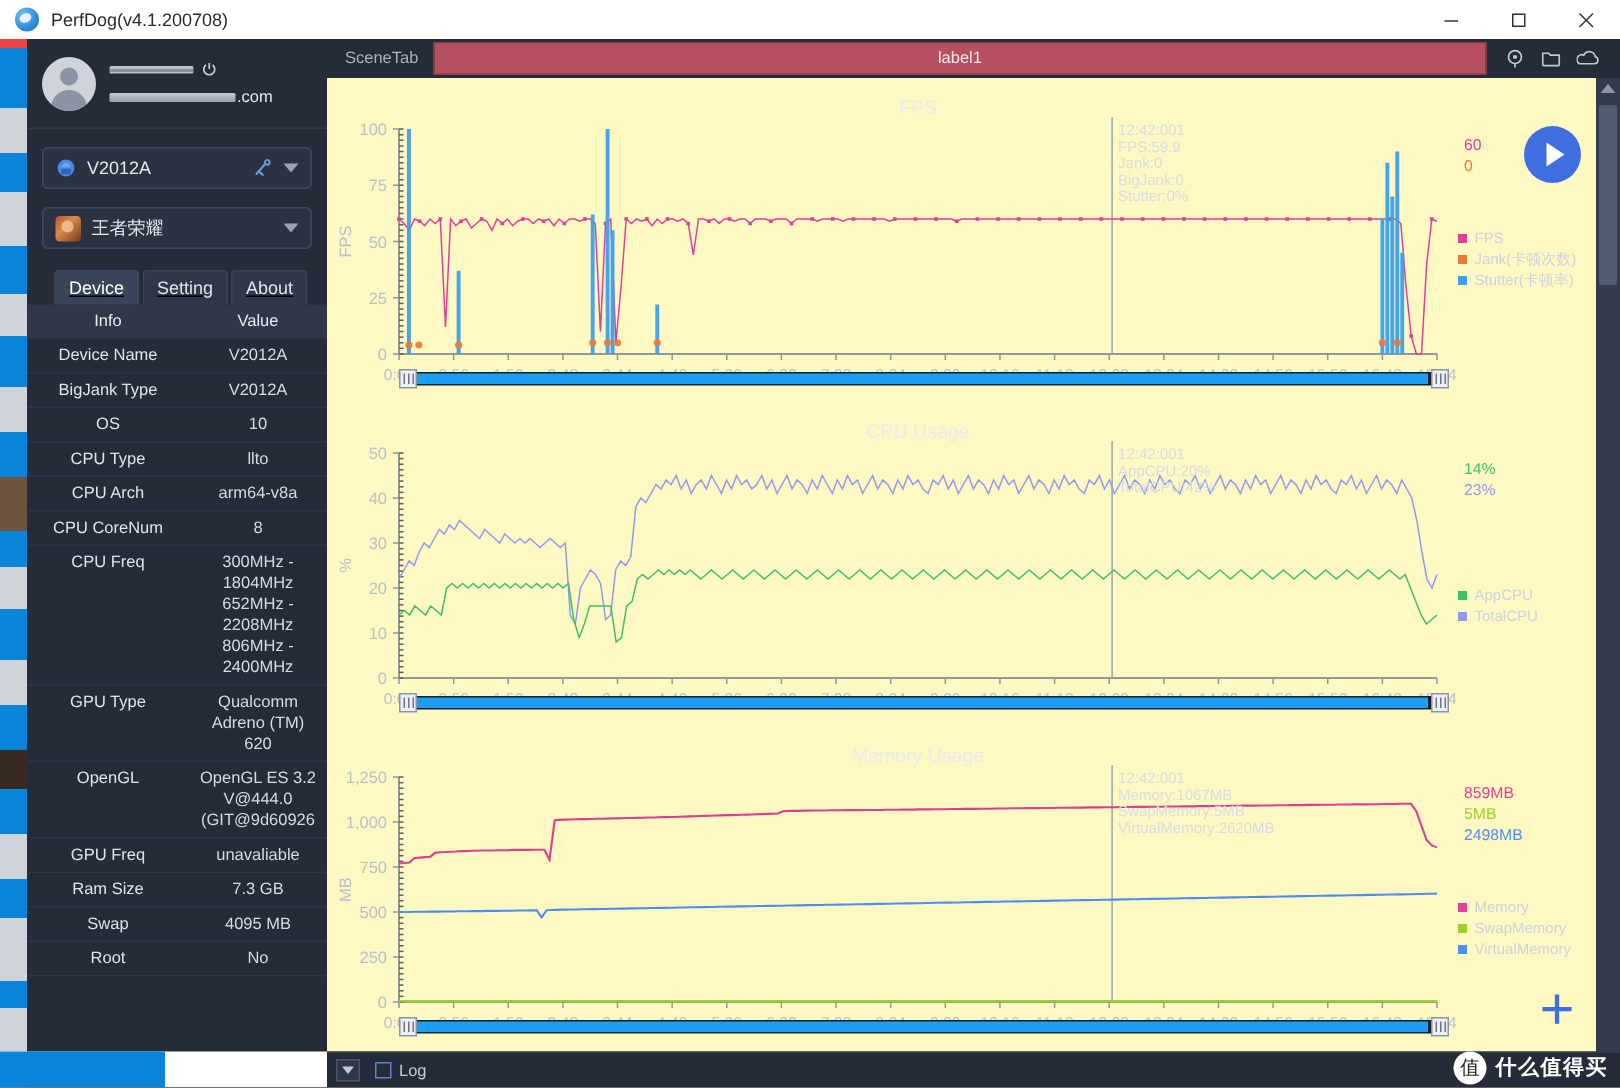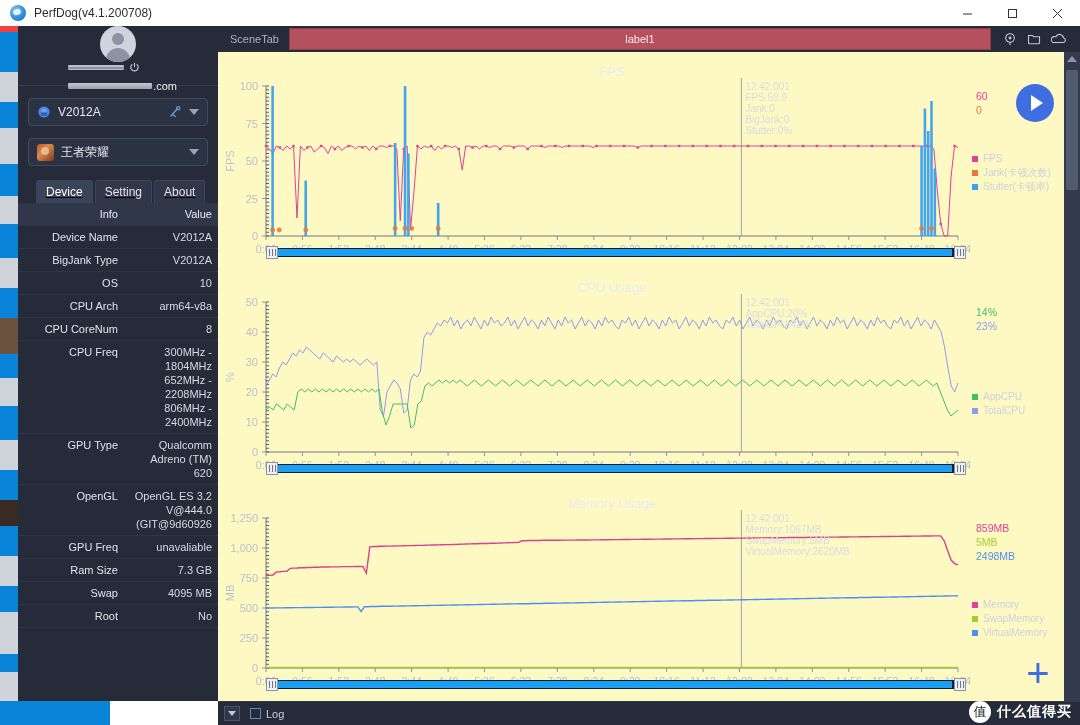--- a/index.html
+++ b/index.html
@@ -23,21 +23,21 @@
                  border-radius:50%;background:#ffffff;opacity:.85;transform:rotate(-20deg);}
   .tb-title{margin-left:8px;font-size:12px;color:#2b2b2b;}
   .tb-btns{margin-left:auto;display:flex;height:26px;}
   .tb-btn{width:45px;height:26px;display:flex;align-items:center;justify-content:center;
           color:#3a3a3a;font-size:13px;}
   .tb-btn svg{display:block;}
 
   
   .sidebar{position:absolute;left:18px;top:26px;width:200px;height:699px;background:#252b38;}
   .acct{height:60px;display:flex;align-items:center;padding:0 10px;
-        border-bottom:1px solid #323a4b;box-sizing:border-box;flex-direction:column;}
+        border-bottom:1px solid #323a4b;box-sizing:border-box;}
   .avatar{width:36px;height:36px;border-radius:50%;background:#cfd3dc;position:relative;
           flex:0 0 auto;overflow:hidden;}
   .avatar .head{position:absolute;left:12px;top:7px;width:12px;height:12px;border-radius:50%;
                 background:#8d93a3;}
   .avatar .body{position:absolute;left:6px;top:22px;width:24px;height:16px;border-radius:12px 12px 0 0;
                 background:#8d93a3;}
   .acct-txt{margin-left:9px;flex:1;min-width:0;}
   .acct-row1{display:flex;align-items:center;gap:5px;}
   .redact{height:5px;border-radius:1px;
           background:repeating-linear-gradient(180deg,#b9bec8 0 2px,#8b919d 2px 4px);}
@@ -59,21 +59,21 @@
   .gicon:after{content:"";position:absolute;left:4px;top:3px;width:8px;height:8px;border-radius:50%;
                background:#f0c79a;opacity:.8;}
 
   .tabs{display:flex;margin:14px 0 0 18px;gap:2px;text-decoration:underline;}
   .tab{padding:4px 9px;font-size:12px;color:#dfe3ea;background:#2f3749;
        border:1px solid #3c465a;border-bottom:none;border-radius:3px 3px 0 0;}
   .tab.active{background:#39425а;}
   .tab.active{background:#3a4459;color:#ffffff;}
 
   table.info{width:200px;border-collapse:collapse;margin-top:0;}
-  table.info th,table.info td{font-size:11px;color:#dfe3ea;text-align:right;
+  table.info th,table.info td{font-size:11px;color:#dfe3ea;text-align:center;
         padding:4px 6px 4px 8px;vertical-align:top;line-height:14px;}
   table.info th{background:#2f3749;font-weight:normal;color:#e8ebf1;}
   table.info tr{border-bottom:1px solid #2d3546;}
   table.info td.k{width:92px;}
   table.info td.v{color:#d6dae2;}
 
   
   .content{position:absolute;left:218px;top:26px;width:862px;height:699px;background:#fef9c3;}
   .scenebar{height:26px;display:flex;align-items:center;background:#252b38;padding:0 6px;box-sizing:border-box;}
   .scenetab{font-size:11px;color:#aab2c0;padding:0 6px;}
@@ -225,20 +225,24 @@
             <td class="k">Device Name</td>
             <td class="v">V2012A</td>
           </tr>
           <tr>
             <td class="k">BigJank Type</td>
             <td class="v">V2012A</td>
           </tr>
           <tr>
             <td class="k">OS</td>
             <td class="v">10</td>
+          </tr>
+          <tr>
+            <td class="k">CPU Type</td>
+            <td class="v">llto</td>
           </tr>
           <tr>
             <td class="k">CPU Arch</td>
             <td class="v">arm64-v8a</td>
           </tr>
           <tr>
             <td class="k">CPU CoreNum</td>
             <td class="v">8</td>
           </tr>
           <tr>

